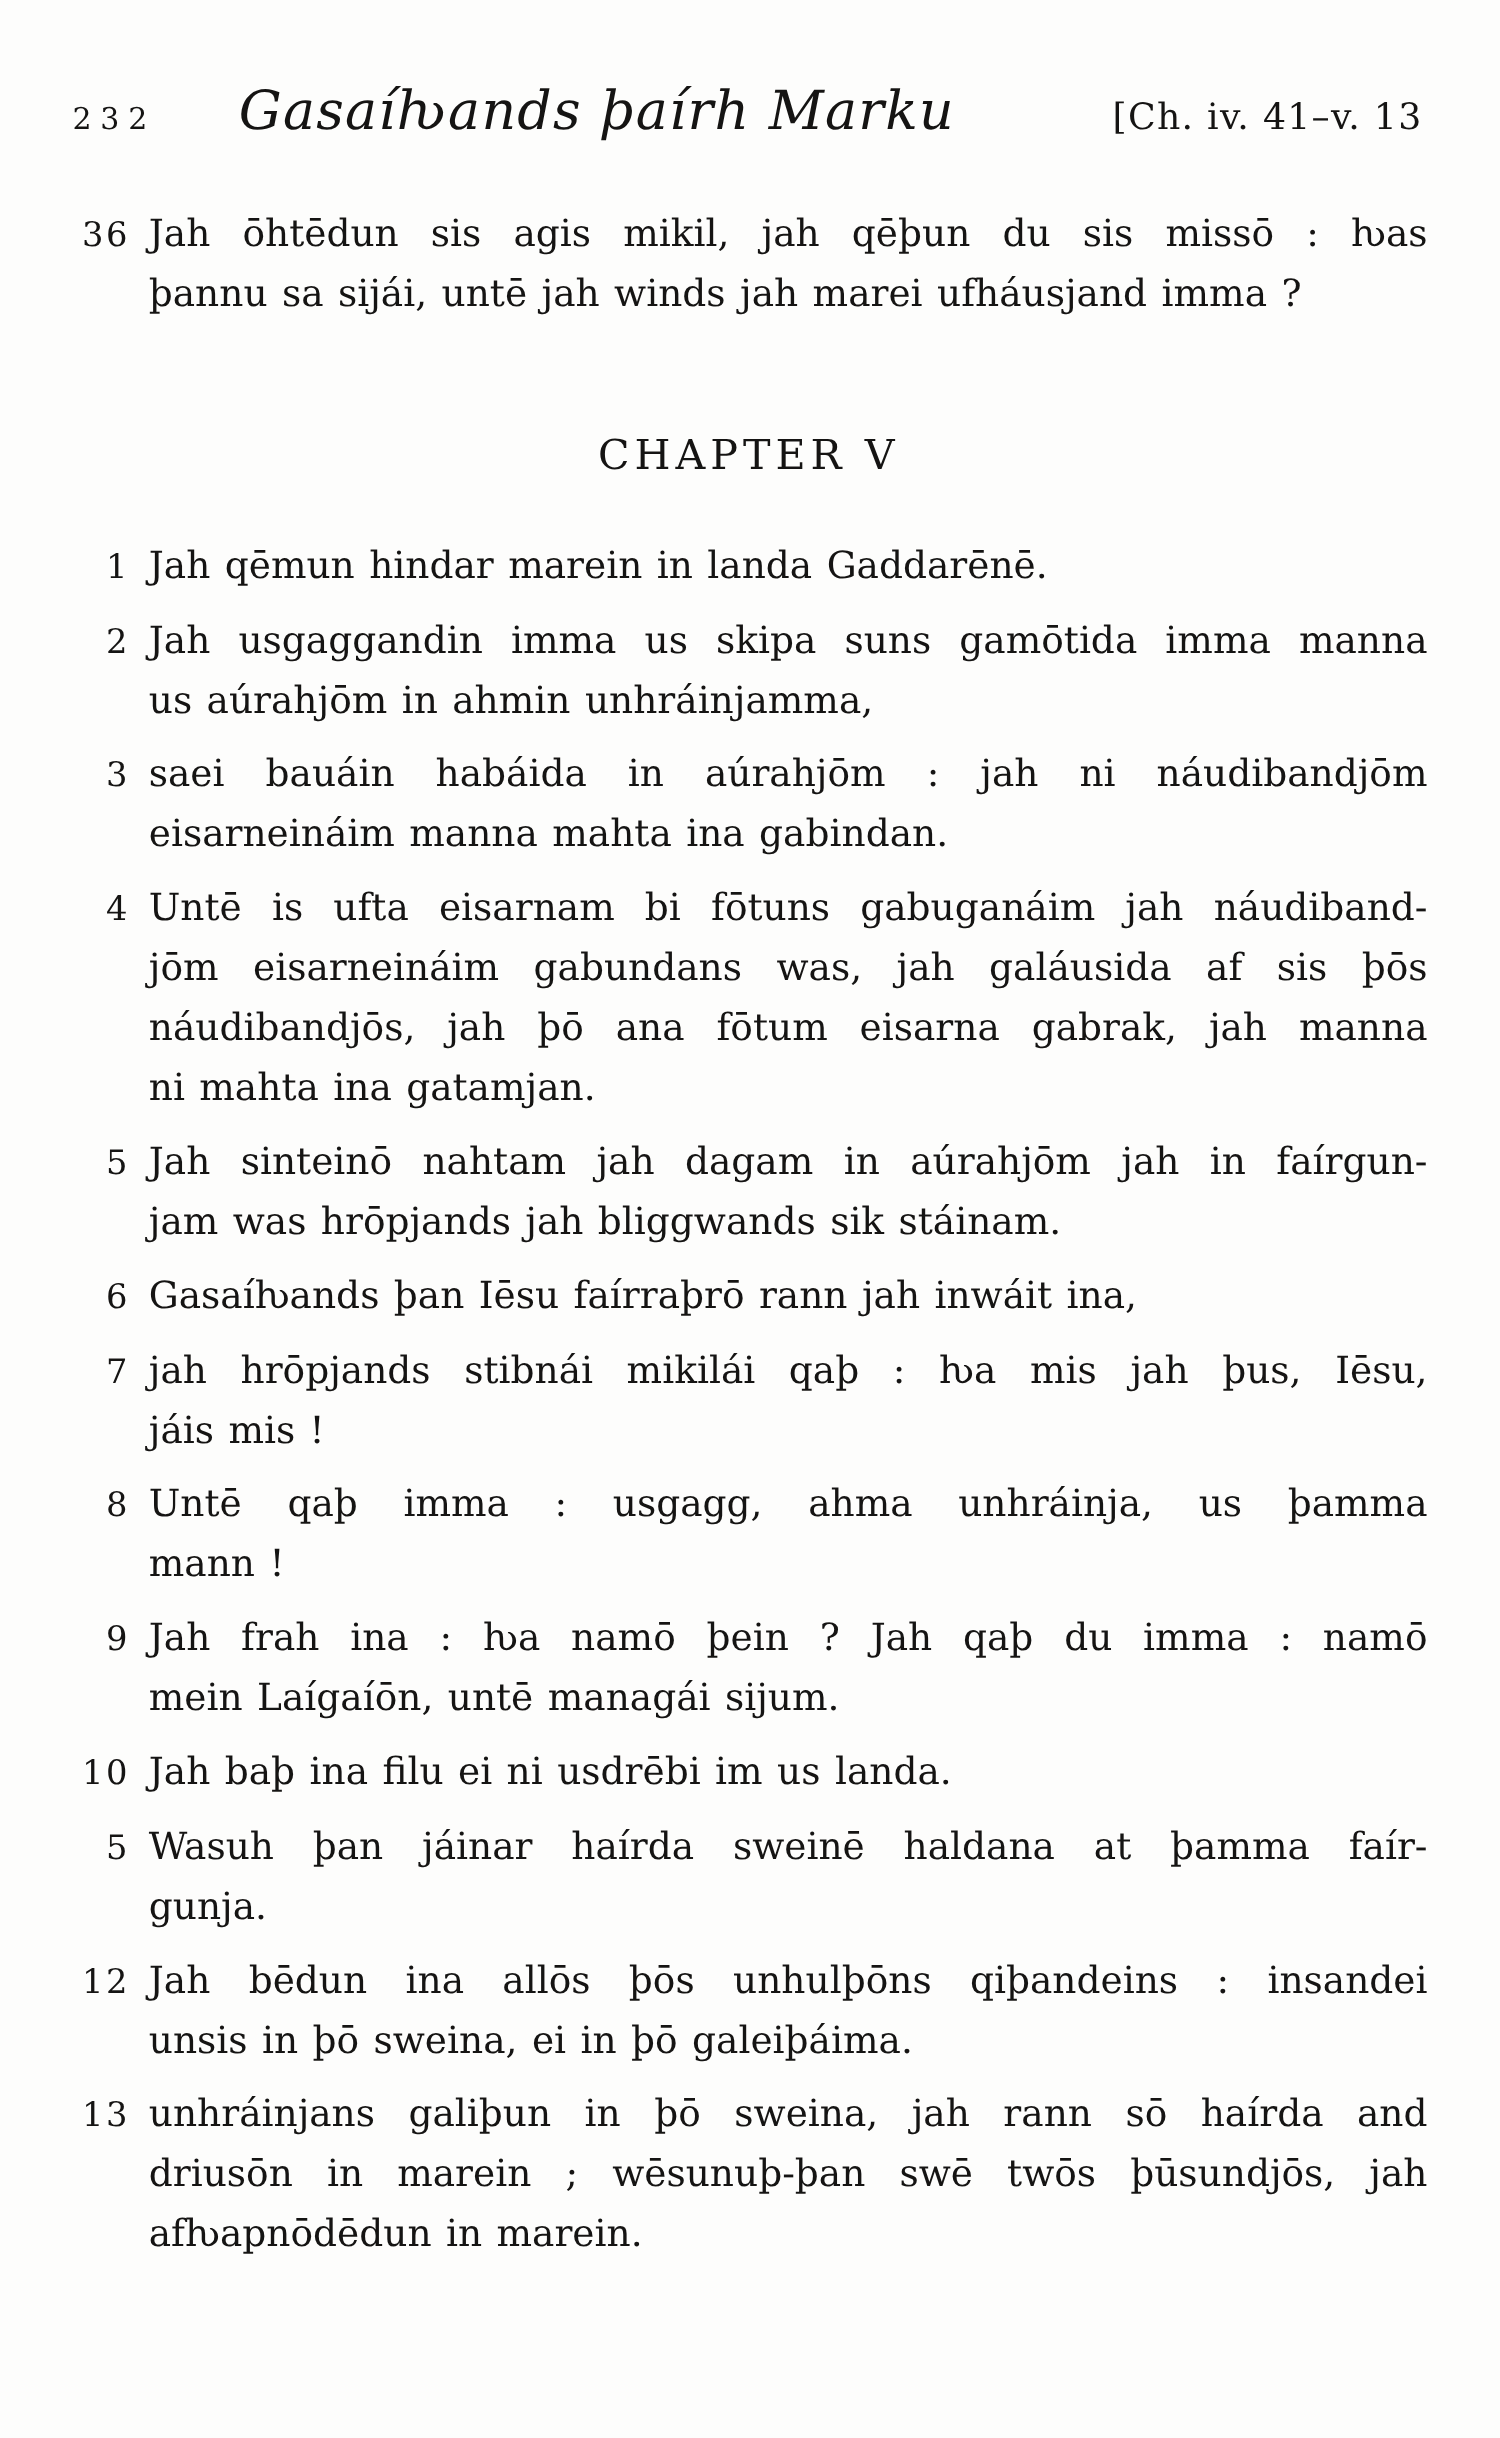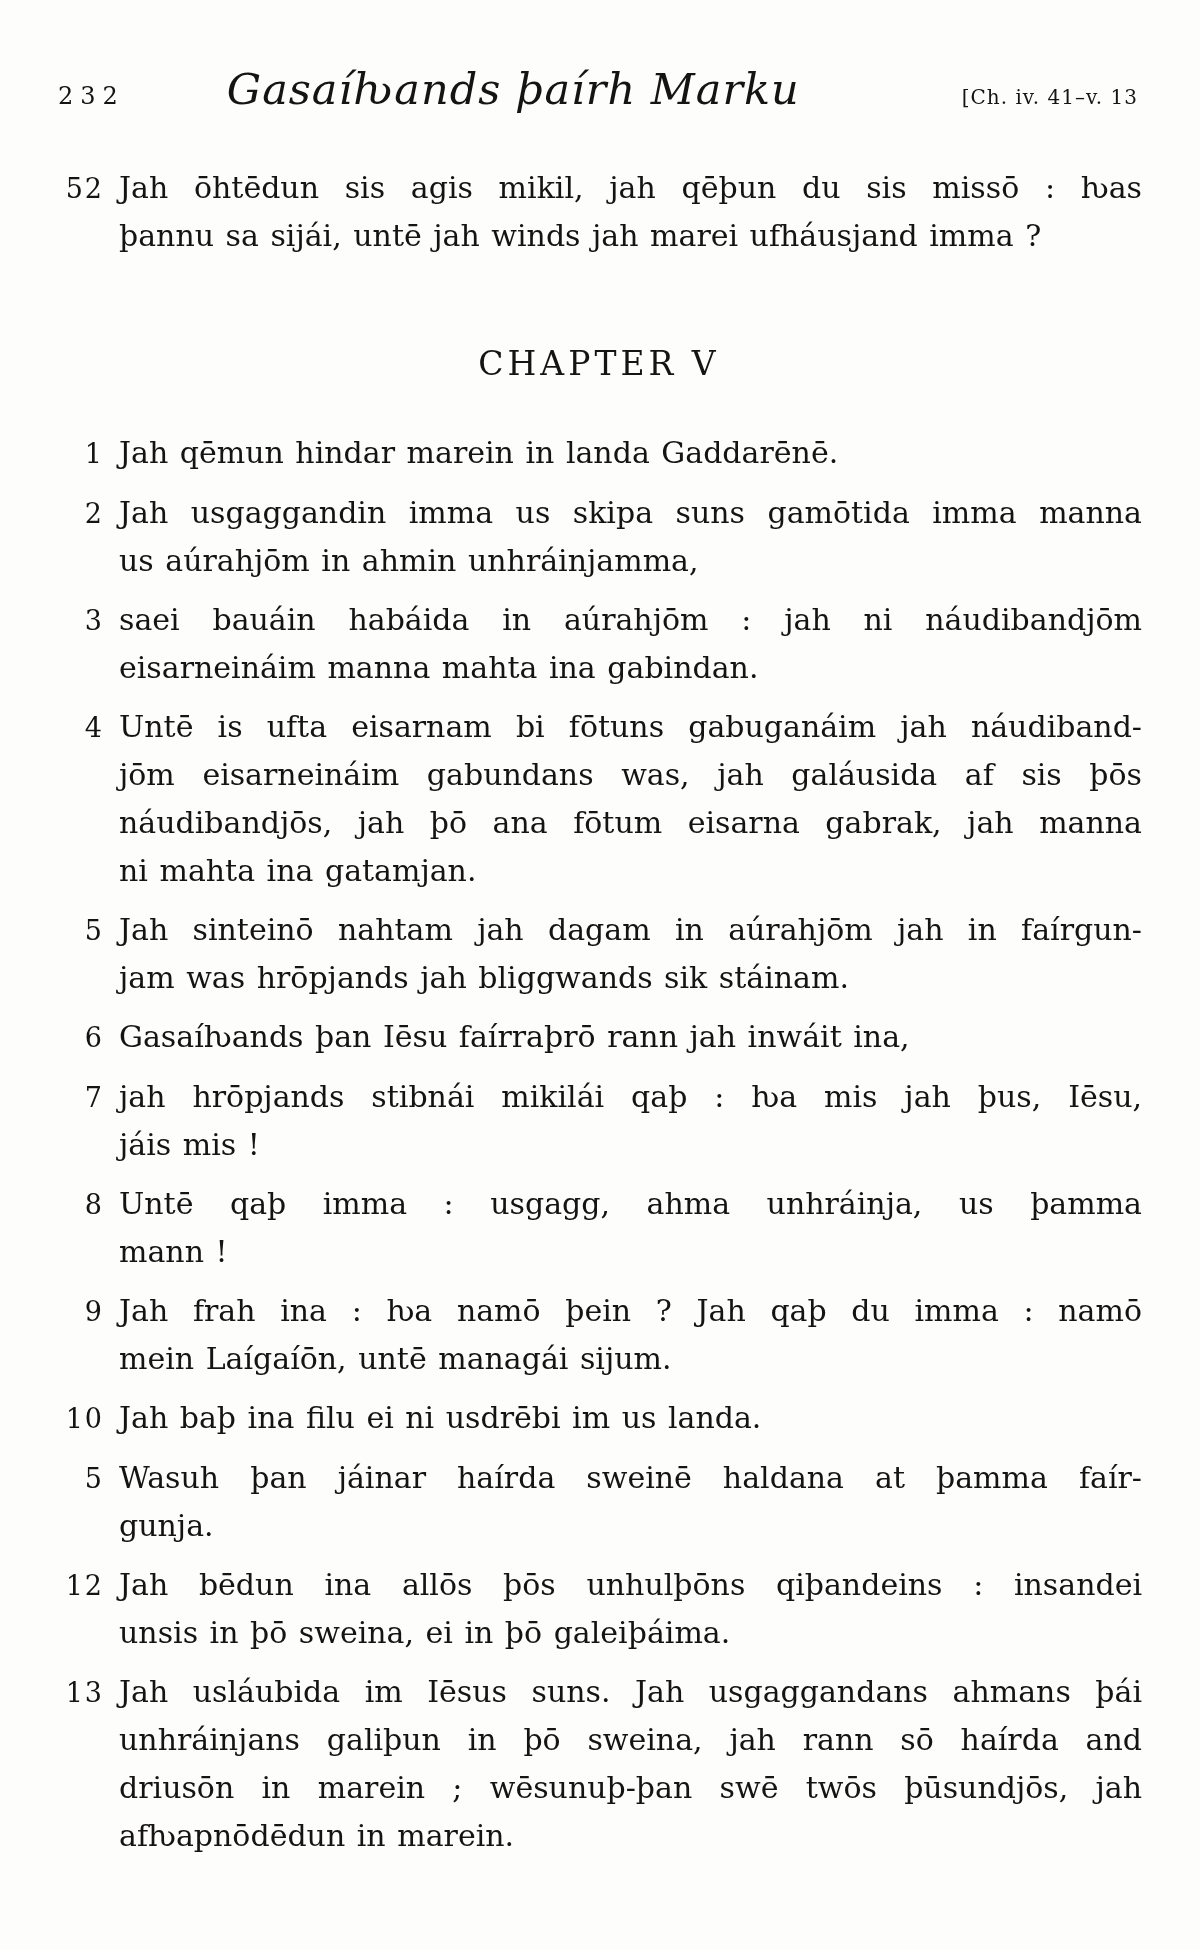--- a/index.html
+++ b/index.html
@@ -27,21 +27,21 @@
     letter-spacing: 7px;
   }
   .running-title {
     font-style: italic;
     font-size: 43px;
     letter-spacing: 1px;
     transform: translateX(-30px);
     white-space: nowrap;
   }
   .chapter-ref {
-    font-size: 20px;
+    font-size: 29px;
     letter-spacing: 1px;
     white-space: nowrap;
   }
   
   .chapter-heading {
     margin: 84px 0 46px 0;
     text-align: center;
     font-weight: normal;
     font-size: 33px;
     letter-spacing: 4px;
@@ -83,21 +83,21 @@
 <div class="page">
 
   <header class="running-header">
     <span class="page-number">232</span>
     <span class="running-title">Gasaíƕands þaírh Marku</span>
     <span class="chapter-ref">[Ch. iv. 41–v. 13</span>
   </header>
 
   <section class="verses intro" id="intro-verses">
       <div class="verse">
-        <span class="vnum">52</span>
+        <span class="vnum">36</span>
         <div class="vtext">
           <div class="vline">Jah ōhtēdun sis agis mikil, jah qēþun du sis missō : ƕas</div>
           <div class="vline last">þannu sa sijái, untē jah winds jah marei ufháusjand imma ?</div>
         </div>
       </div>
     </section>
 
   <h2 class="chapter-heading">CHAPTER V</h2>
 
   <section class="verses" id="chapter-verses">
@@ -180,21 +180,20 @@
       <div class="verse">
         <span class="vnum">12</span>
         <div class="vtext">
           <div class="vline">Jah bēdun ina allōs þōs unhulþōns qiþandeins : insandei</div>
           <div class="vline last">unsis in þō sweina, ei in þō galeiþáima.</div>
         </div>
       </div>
       <div class="verse">
         <span class="vnum">13</span>
         <div class="vtext">
-          <div class="vline">Jah usláubida im Iēsus suns. Jah usgaggandans ahmans þái</div>
           <div class="vline">unhráinjans galiþun in þō sweina, jah rann sō haírda and</div>
           <div class="vline">driusōn in marein ; wēsunuþ-þan swē twōs þūsundjōs, jah</div>
           <div class="vline last">afƕapnōdēdun in marein.</div>
         </div>
       </div>
     </section>
 
 </div>
 
 </body></html>

